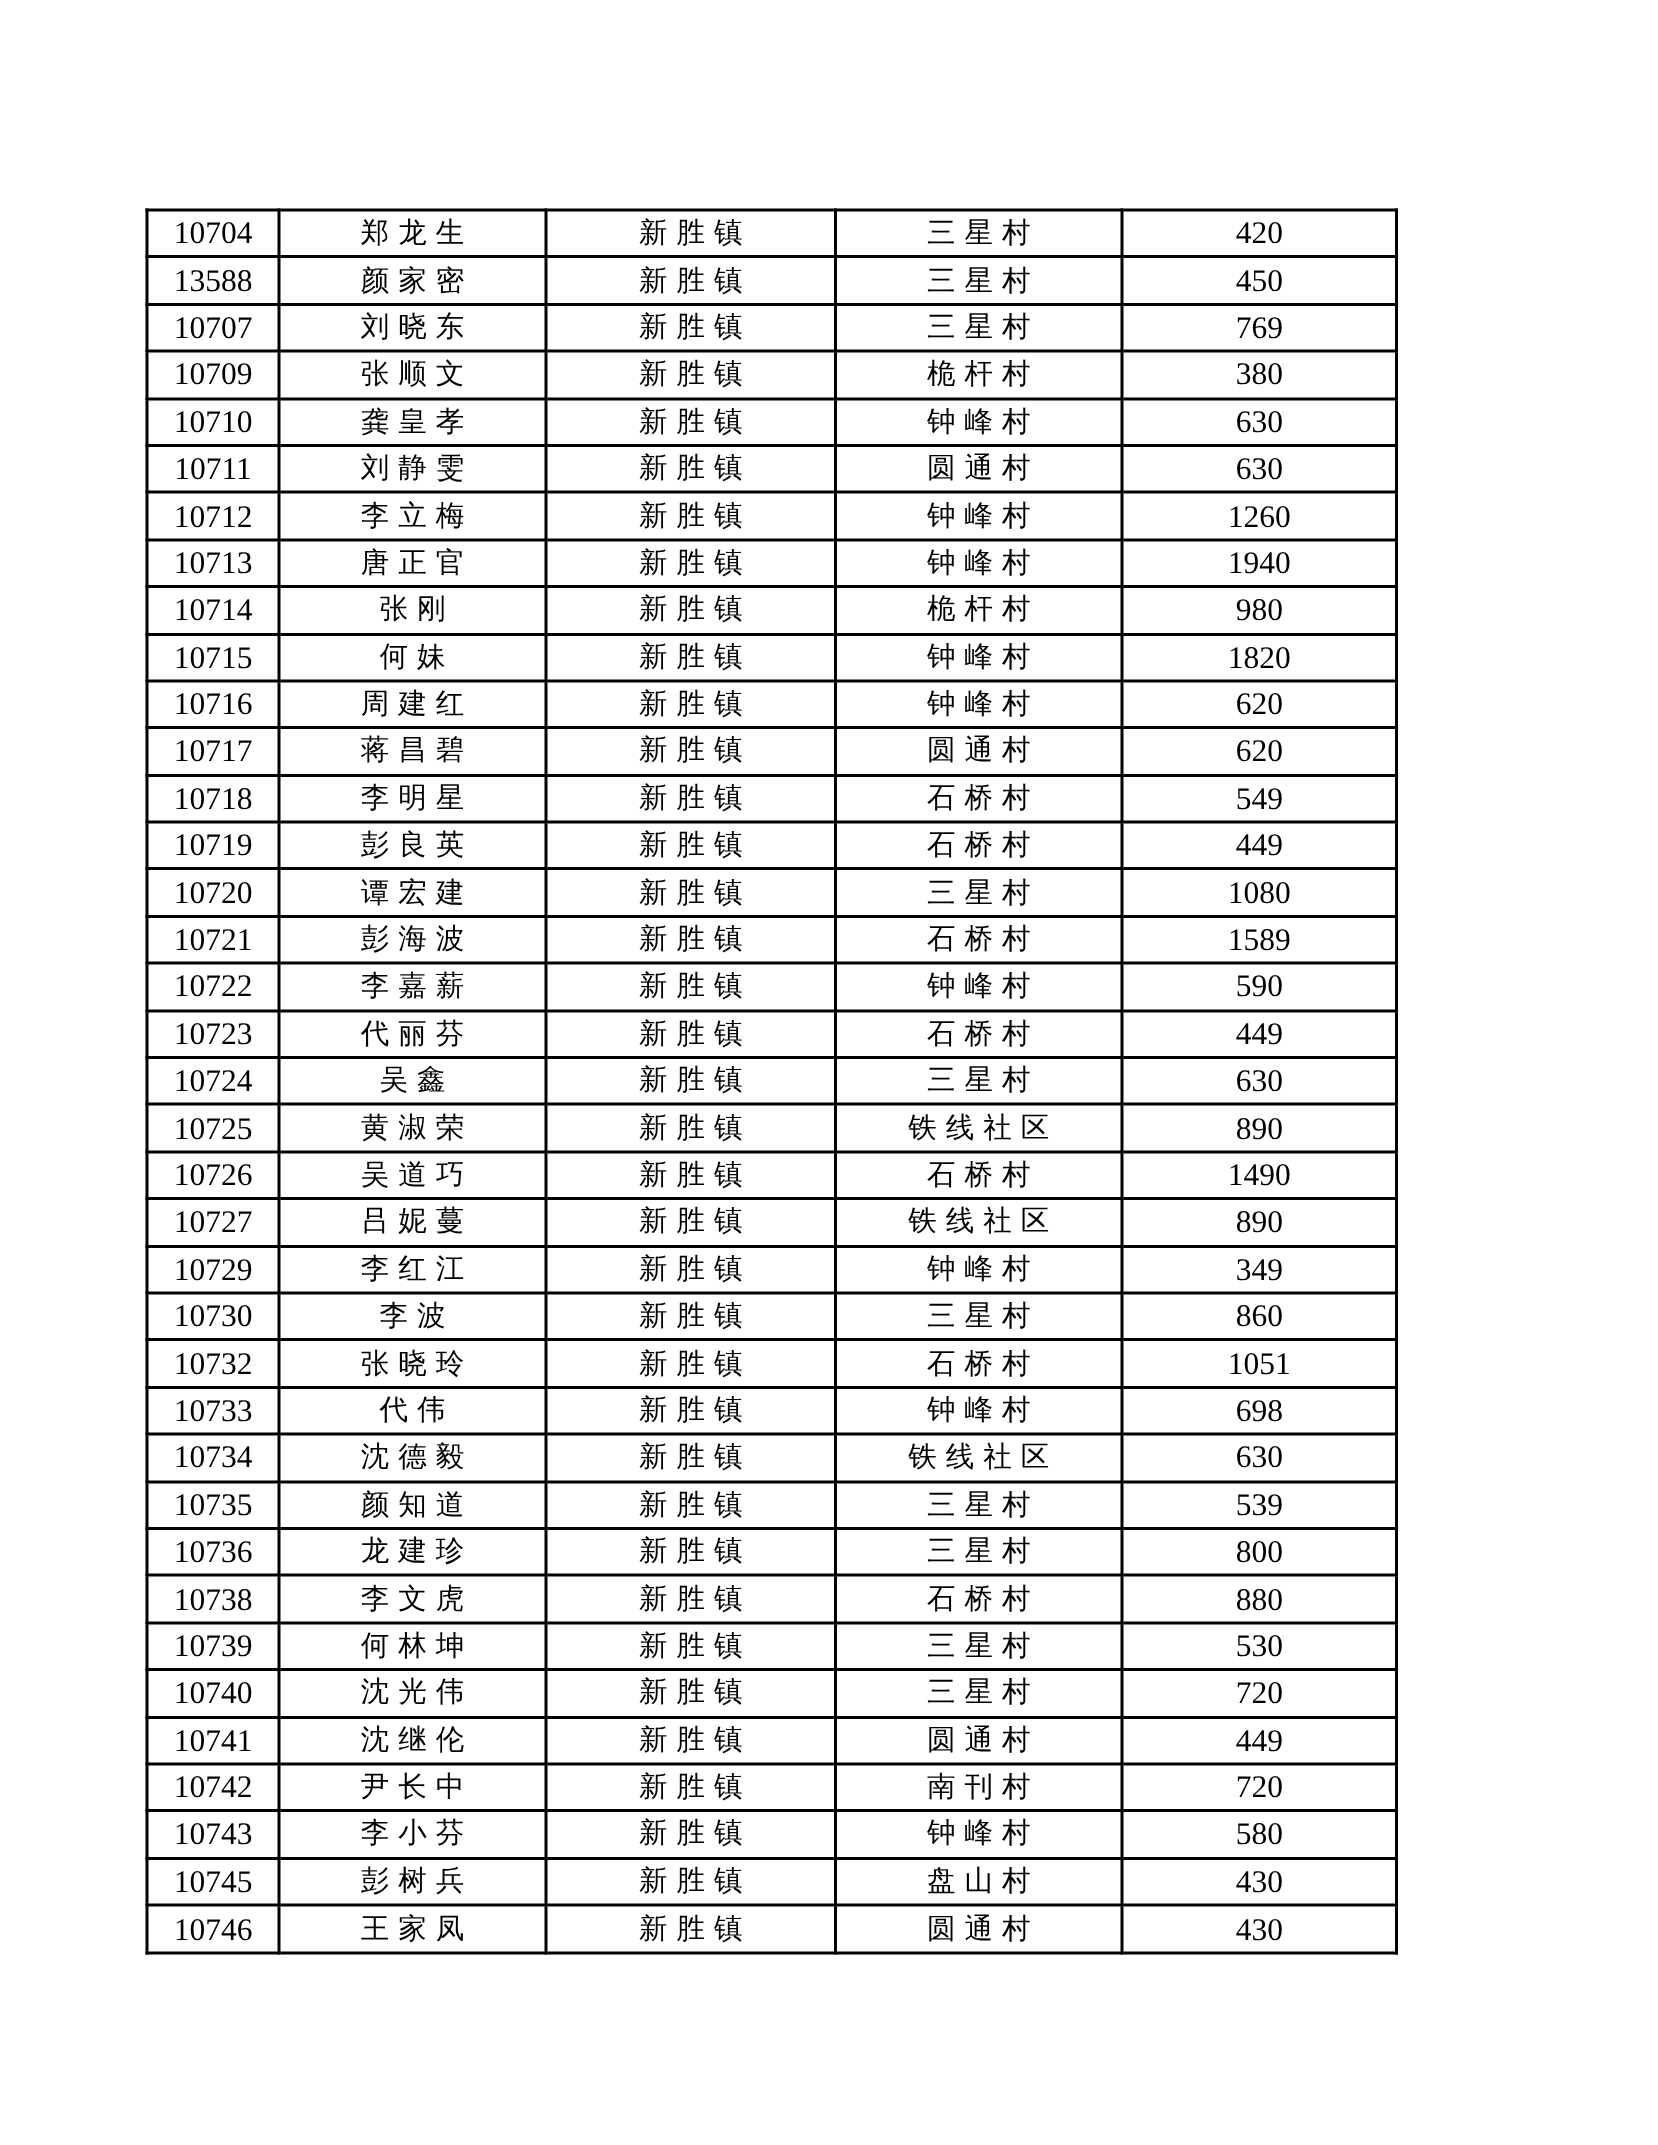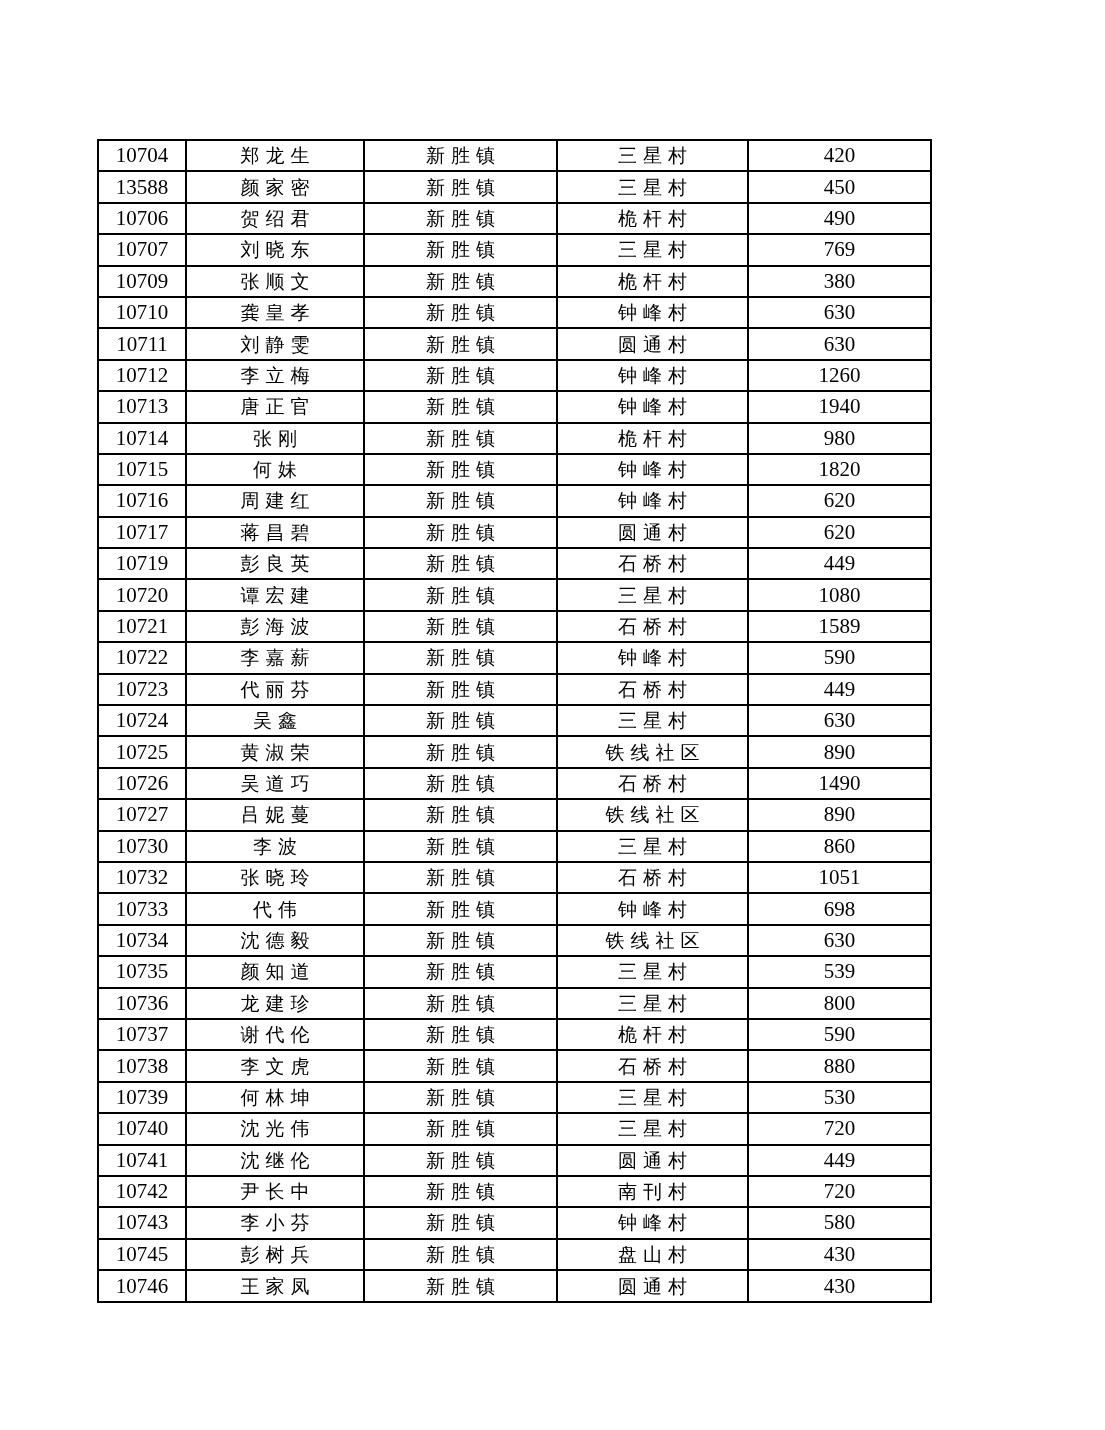--- a/index.html
+++ b/index.html
@@ -74,27 +74,20 @@
           <td>420</td>
         </tr>
         <tr>
           <td>13588</td>
           <td class="zh">颜家密</td>
           <td class="zh">新胜镇</td>
           <td class="zh">三星村</td>
           <td>450</td>
         </tr>
         <tr>
-          <td>10706</td>
-          <td class="zh">贺绍君</td>
-          <td class="zh">新胜镇</td>
-          <td class="zh">桅杆村</td>
-          <td>490</td>
-        </tr>
-        <tr>
           <td>10707</td>
           <td class="zh">刘晓东</td>
           <td class="zh">新胜镇</td>
           <td class="zh">三星村</td>
           <td>769</td>
         </tr>
         <tr>
           <td>10709</td>
           <td class="zh">张顺文</td>
           <td class="zh">新胜镇</td>
@@ -151,20 +144,27 @@
           <td>620</td>
         </tr>
         <tr>
           <td>10717</td>
           <td class="zh">蒋昌碧</td>
           <td class="zh">新胜镇</td>
           <td class="zh">圆通村</td>
           <td>620</td>
         </tr>
         <tr>
+          <td>10718</td>
+          <td class="zh">李明星</td>
+          <td class="zh">新胜镇</td>
+          <td class="zh">石桥村</td>
+          <td>549</td>
+        </tr>
+        <tr>
           <td>10719</td>
           <td class="zh">彭良英</td>
           <td class="zh">新胜镇</td>
           <td class="zh">石桥村</td>
           <td>449</td>
         </tr>
         <tr>
           <td>10720</td>
           <td class="zh">谭宏建</td>
           <td class="zh">新胜镇</td>
@@ -214,20 +214,27 @@
           <td>1490</td>
         </tr>
         <tr>
           <td>10727</td>
           <td class="zh">吕妮蔓</td>
           <td class="zh">新胜镇</td>
           <td class="zh">铁线社区</td>
           <td>890</td>
         </tr>
         <tr>
+          <td>10729</td>
+          <td class="zh">李红江</td>
+          <td class="zh">新胜镇</td>
+          <td class="zh">钟峰村</td>
+          <td>349</td>
+        </tr>
+        <tr>
           <td>10730</td>
           <td class="zh">李波</td>
           <td class="zh">新胜镇</td>
           <td class="zh">三星村</td>
           <td>860</td>
         </tr>
         <tr>
           <td>10732</td>
           <td class="zh">张晓玲</td>
           <td class="zh">新胜镇</td>
@@ -254,27 +261,20 @@
           <td class="zh">新胜镇</td>
           <td class="zh">三星村</td>
           <td>539</td>
         </tr>
         <tr>
           <td>10736</td>
           <td class="zh">龙建珍</td>
           <td class="zh">新胜镇</td>
           <td class="zh">三星村</td>
           <td>800</td>
-        </tr>
-        <tr>
-          <td>10737</td>
-          <td class="zh">谢代伦</td>
-          <td class="zh">新胜镇</td>
-          <td class="zh">桅杆村</td>
-          <td>590</td>
         </tr>
         <tr>
           <td>10738</td>
           <td class="zh">李文虎</td>
           <td class="zh">新胜镇</td>
           <td class="zh">石桥村</td>
           <td>880</td>
         </tr>
         <tr>
           <td>10739</td>

